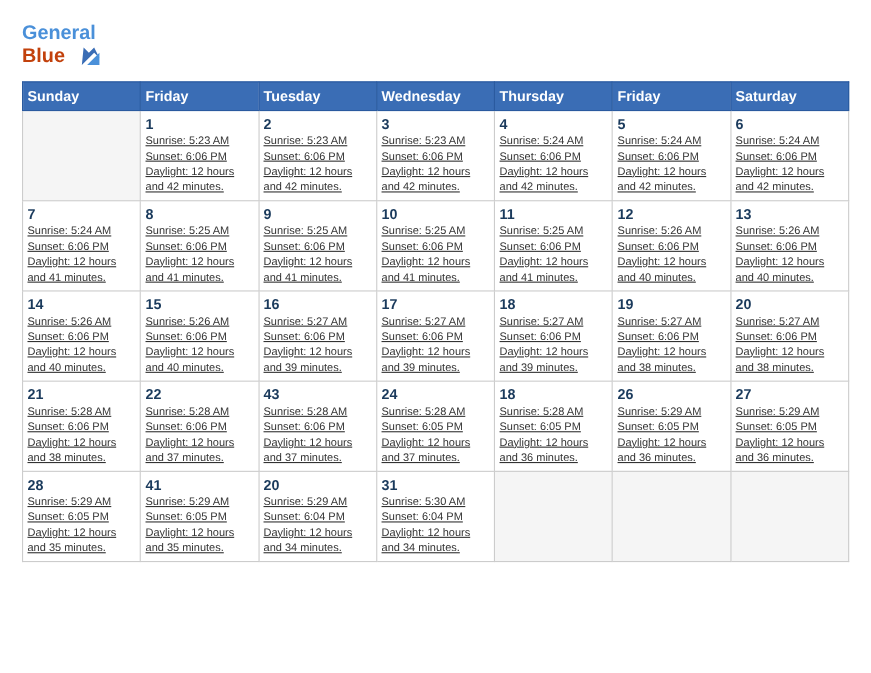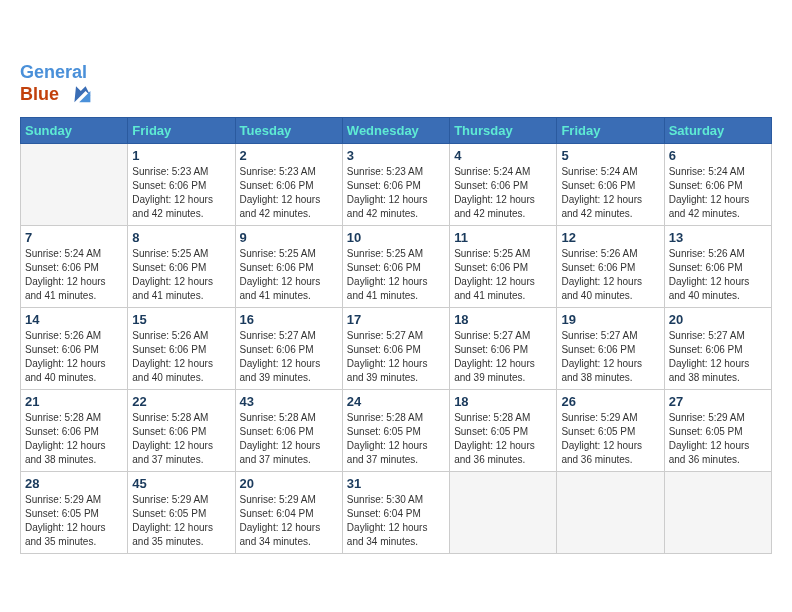--- a/index.html
+++ b/index.html
@@ -12,21 +12,20 @@
     }
     .header {
       display: flex;
       justify-content: space-between;
       align-items: flex-start;
       margin-bottom: 10px;
     }
     .logo {
       display: flex;
       align-items: center;
-      margin-top: 43px;
     }
     .logo-text {
       font-size: 18px;
       font-weight: bold;
       color: #1a3a5c;
       line-height: 1.1;
     }
     .logo-text span {
       color: #4a90d9;
     }
@@ -48,21 +47,21 @@
       font-weight: bold;
       color: #1a3a5c;
     }
     .calendar {
       width: 100%;
       border-collapse: collapse;
       font-size: 11px;
     }
     .calendar th {
       background: #3a6db5;
-      color: #5eead4;
+      color: #ffffff;
       padding: 5px 4px;
       text-align: left;
       font-size: 13px;
       font-weight: bold;
       border: 1px solid #2a5a9f;
     }
     .calendar td {
       border: 1px solid #ccc;
       vertical-align: top;
       padding: 4px;
@@ -77,20 +76,21 @@
       font-weight: bold;
       font-size: 13px;
       color: #1a3a5c;
       display: block;
       margin-bottom: 2px;
     }
     .day-info {
       color: #333;
       font-size: 10px;
       line-height: 1.4;
+      text-decoration: underline;
     }
   </style>
 </head>
 <body>
 
 <div class="header">
   <div class="logo">
     <div>
       <div class="logo-text">
         <span>General</span>
@@ -239,21 +239,21 @@
           <span class="day-num">27</span>
           <div class="day-info">Sunrise: 5:29 AM<br>Sunset: 6:05 PM<br>Daylight: 12 hours<br>and 36 minutes.</div>
         </td>
       </tr>
       <tr>
         <td>
           <span class="day-num">28</span>
           <div class="day-info">Sunrise: 5:29 AM<br>Sunset: 6:05 PM<br>Daylight: 12 hours<br>and 35 minutes.</div>
         </td>
         <td>
-          <span class="day-num">45</span>
+          <span class="day-num">41</span>
           <div class="day-info">Sunrise: 5:29 AM<br>Sunset: 6:05 PM<br>Daylight: 12 hours<br>and 35 minutes.</div>
         </td>
         <td>
           <span class="day-num">20</span>
           <div class="day-info">Sunrise: 5:29 AM<br>Sunset: 6:04 PM<br>Daylight: 12 hours<br>and 34 minutes.</div>
         </td>
         <td>
           <span class="day-num">31</span>
           <div class="day-info">Sunrise: 5:30 AM<br>Sunset: 6:04 PM<br>Daylight: 12 hours<br>and 34 minutes.</div>
         </td>

